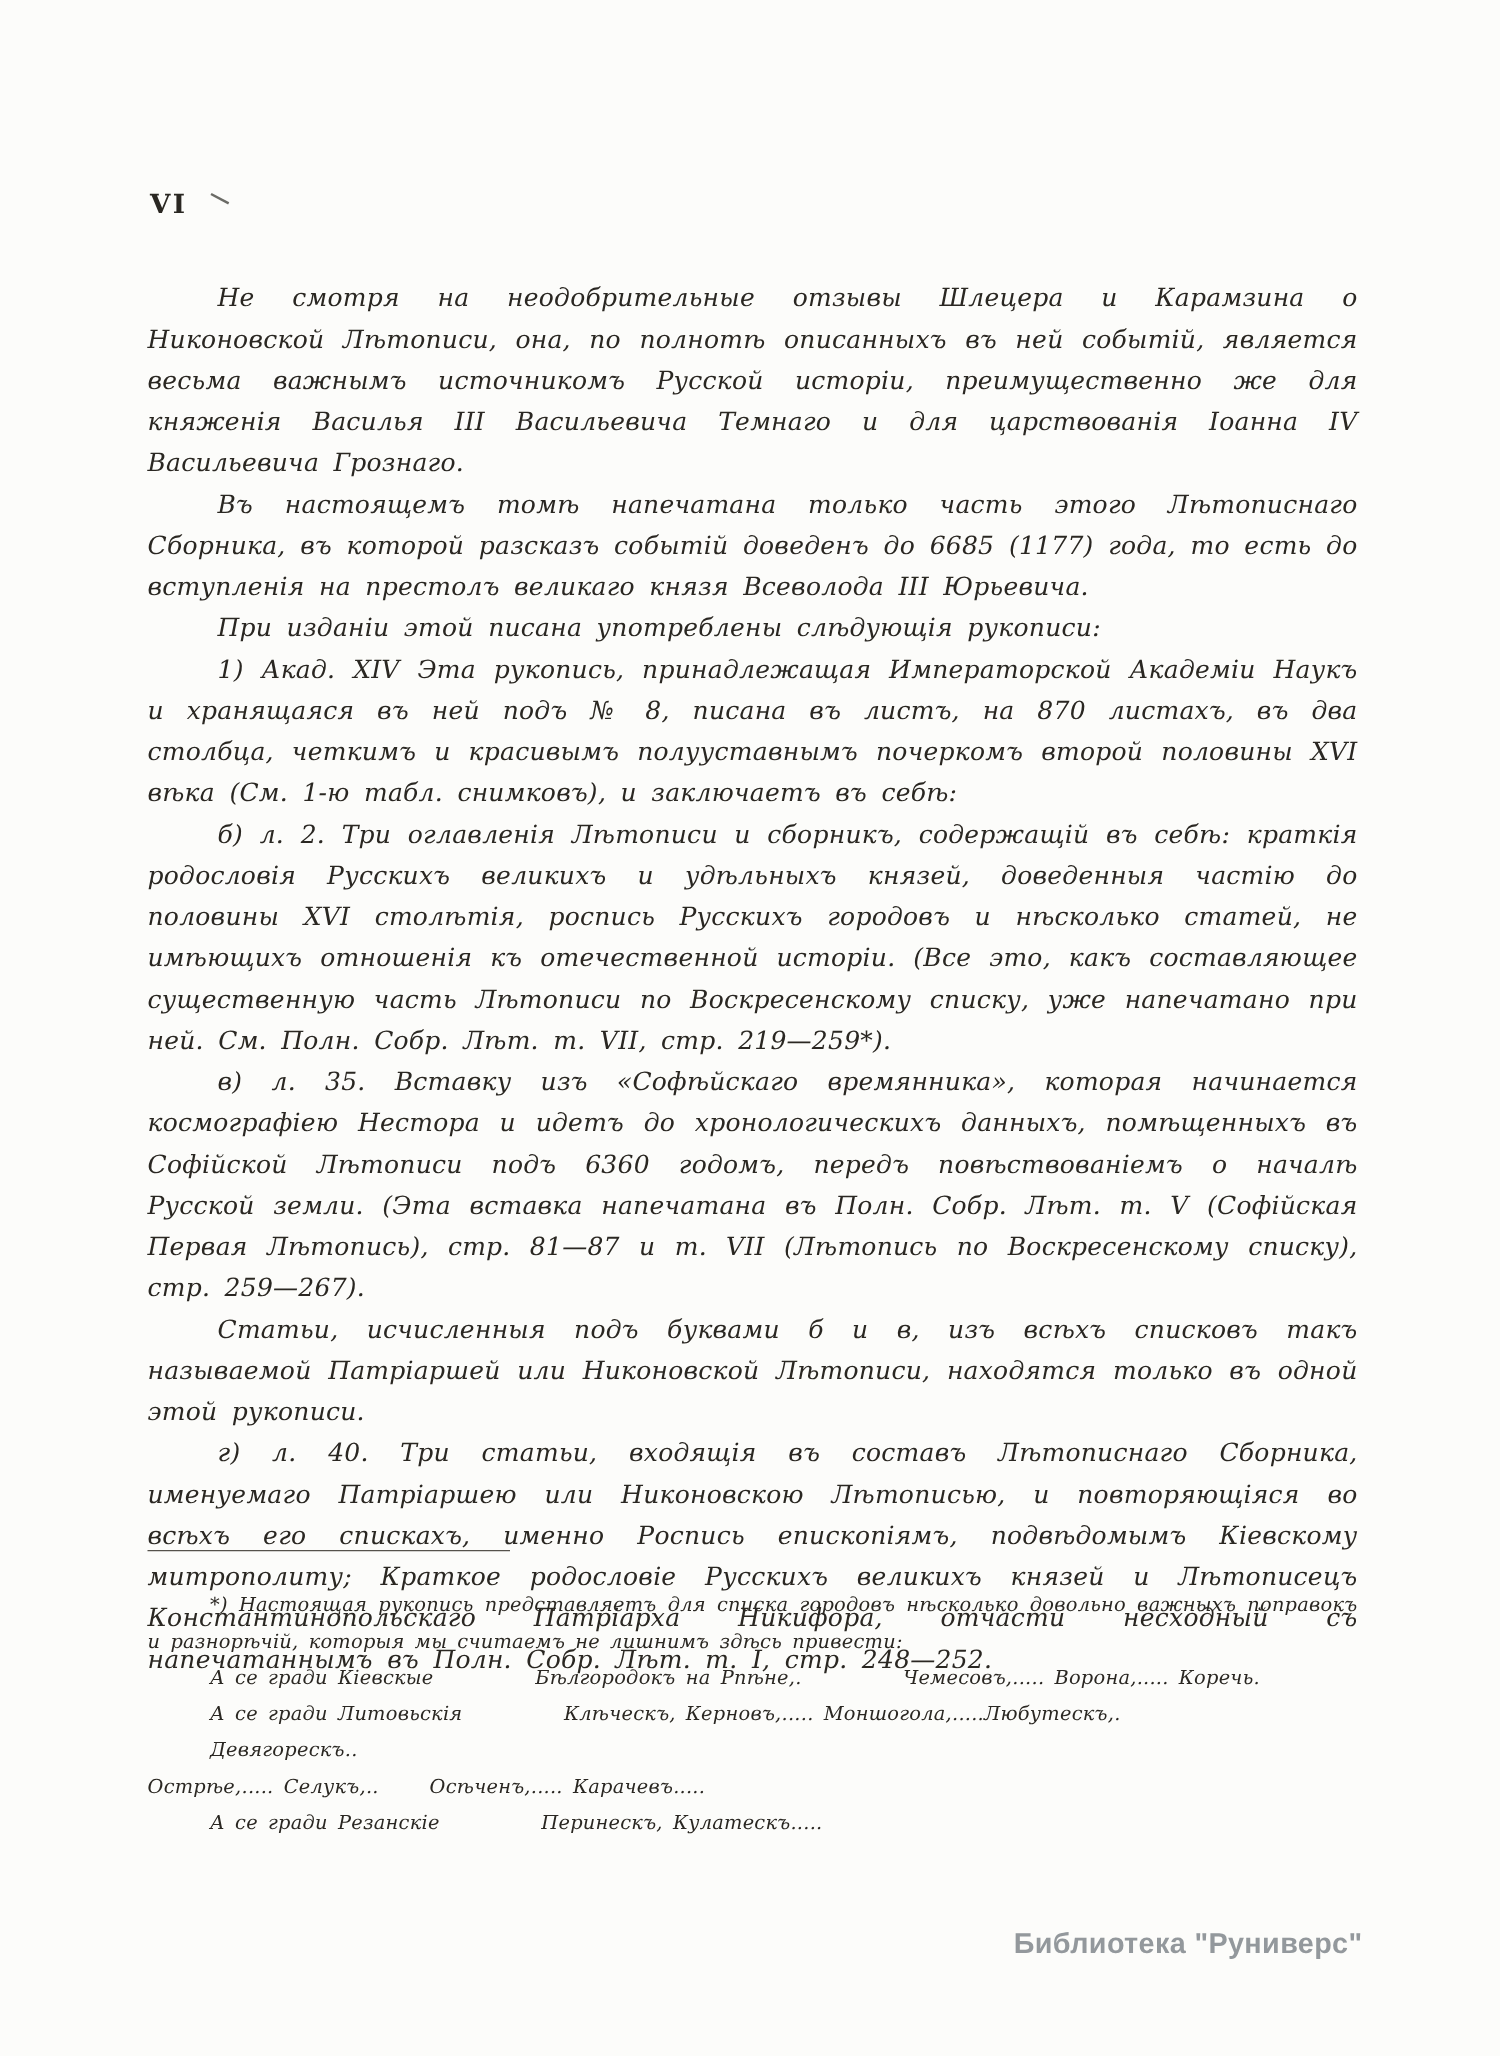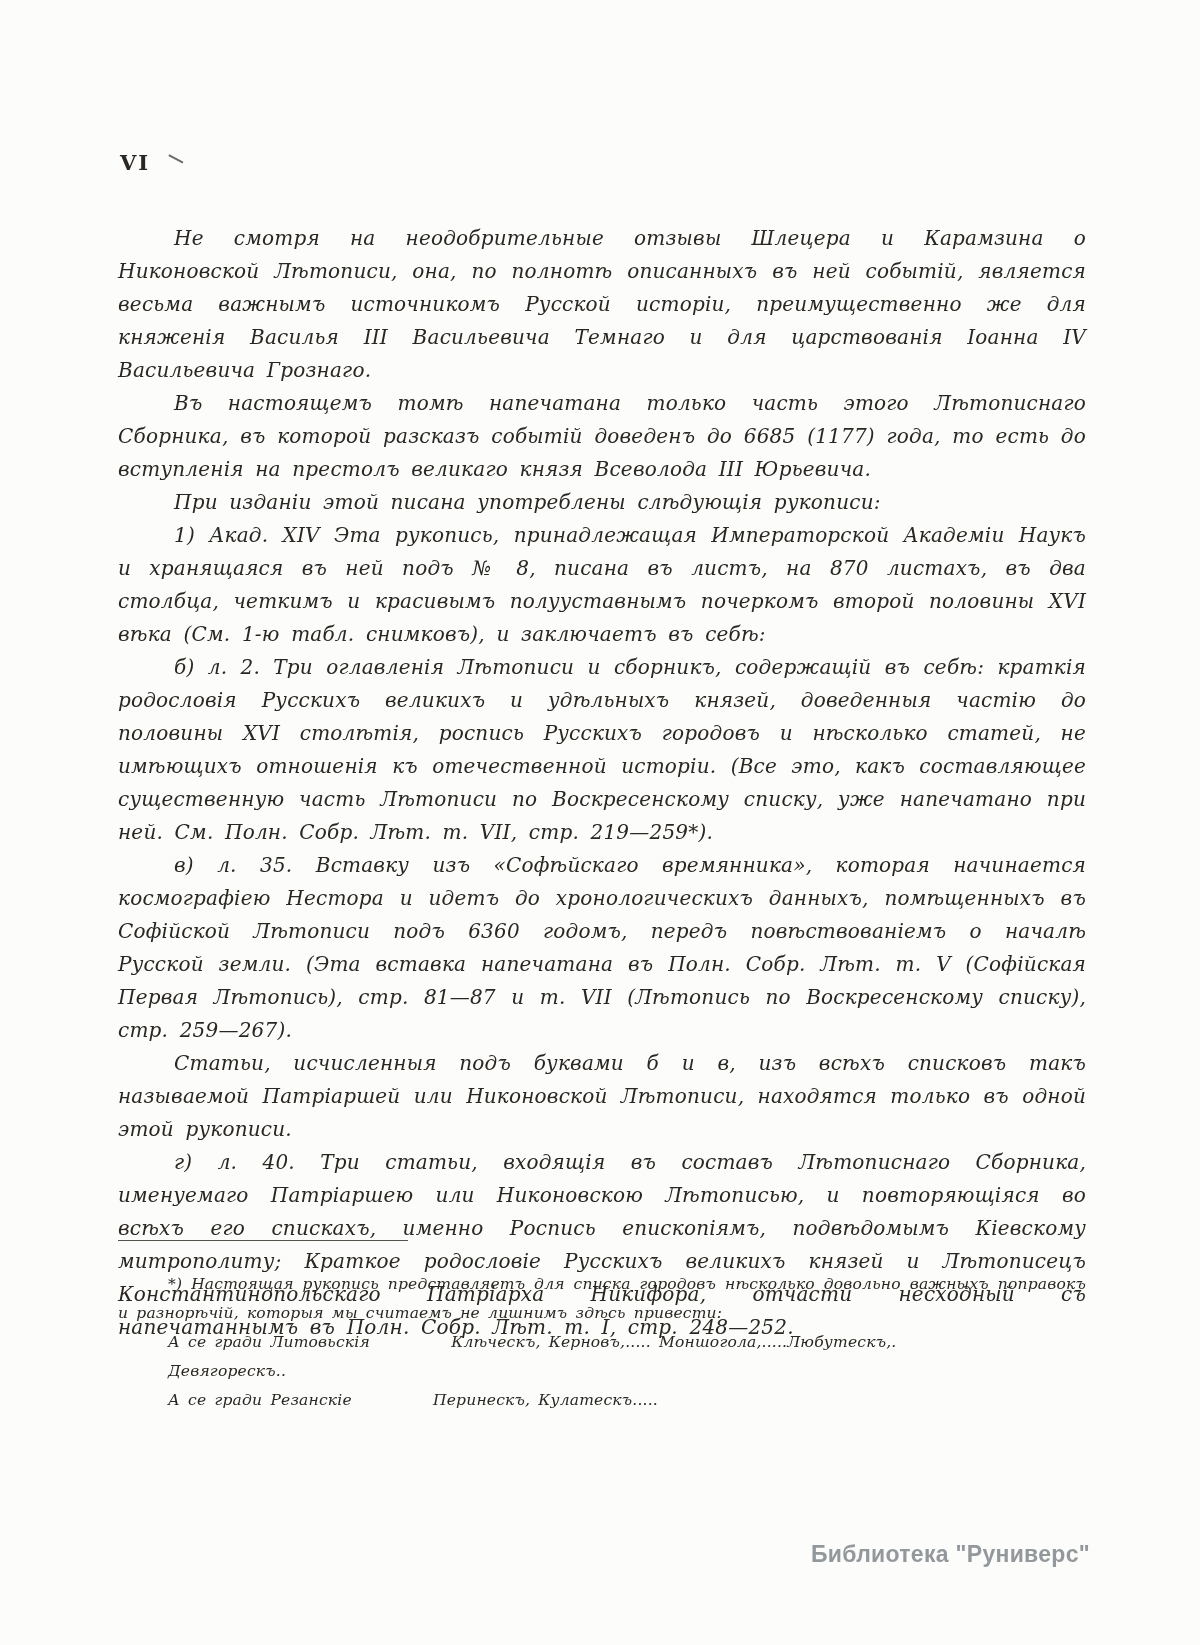--- a/index.html
+++ b/index.html
@@ -112,19 +112,21 @@
     <p class="para">б) л. 2. Три оглавленія Лѣтописи и сборникъ, содержащій въ себѣ: краткія родословія Русскихъ великихъ и удѣльныхъ князей, доведенныя частію до половины XVI столѣтія, роспись Русскихъ городовъ и нѣсколько статей, не имѣющихъ отношенія къ отечественной исторіи. (Все это, какъ составляющее существенную часть Лѣтописи по Воскресенскому списку, уже напечатано при ней. См. Полн. Собр. Лѣт. т. VII, стр. 219—259*).</p>
     <p class="para">в) л. 35. Вставку изъ «Софѣйскаго времянника», которая начинается космографіею Нестора и идетъ до хронологическихъ данныхъ, помѣщенныхъ въ Софійской Лѣтописи подъ 6360 годомъ, передъ повѣствованіемъ о началѣ Русской земли. (Эта вставка напечатана въ Полн. Собр. Лѣт. т. V (Софійская Первая Лѣтопись), стр. 81—87 и т. VII (Лѣтопись по Воскресенскому списку), стр. 259—267).</p>
     <p class="para">Статьи, исчисленныя подъ буквами б и в, изъ всѣхъ списковъ такъ называемой Патріаршей или Никоновской Лѣтописи, находятся только въ одной этой рукописи.</p>
     <p class="para">г) л. 40. Три статьи, входящія въ составъ Лѣтописнаго Сборника, именуемаго Патріаршею или Никоновскою Лѣтописью, и повторяющіяся во всѣхъ его спискахъ, именно  Роспись епископіямъ, подвѣдомымъ Кіевскому митрополиту; Краткое родословіе Русскихъ великихъ князей и Лѣтописецъ Константинопольскаго Патріарха Никифора, отчасти несходный съ напечатаннымъ въ Полн. Собр. Лѣт. т. I, стр. 248—252.</p>
   </div>
 
   <div class="footnote-rule"></div>
 
   <div class="footnote">
     <p class="fn-para">*) Настоящая рукопись представляетъ для списка городовъ нѣсколько довольно важныхъ поправокъ и разнорѣчій, которыя мы считаемъ не лишнимъ здѣсь привести:</p>
+    <div class="fn-line indented">А се гради Кіевскые          Бѣлгородокъ на Рпѣне,.          Чемесовъ,..... Ворона,..... Коречь.</div>
     <div class="fn-line indented">А се гради Литовьскія          Клѣческъ, Керновъ,..... Моншогола,.....Любутескъ,.          Девягорескъ..</div>
+    <div class="fn-line">Острѣе,..... Селукъ,..     Осѣченъ,..... Карачевъ.....</div>
     <div class="fn-line indented">А се гради Резанскіе          Перинескъ, Кулатескъ.....</div>
   </div>
 
   <div class="watermark">Библиотека "Руниверс"</div>
 
 </div>
 
 </body></html>

